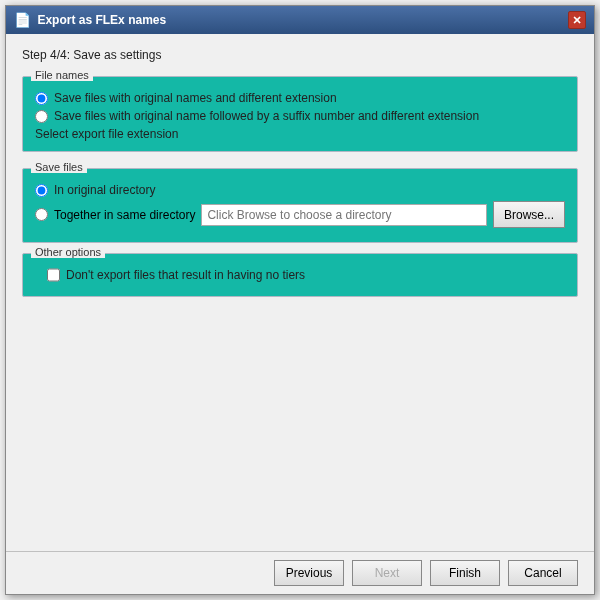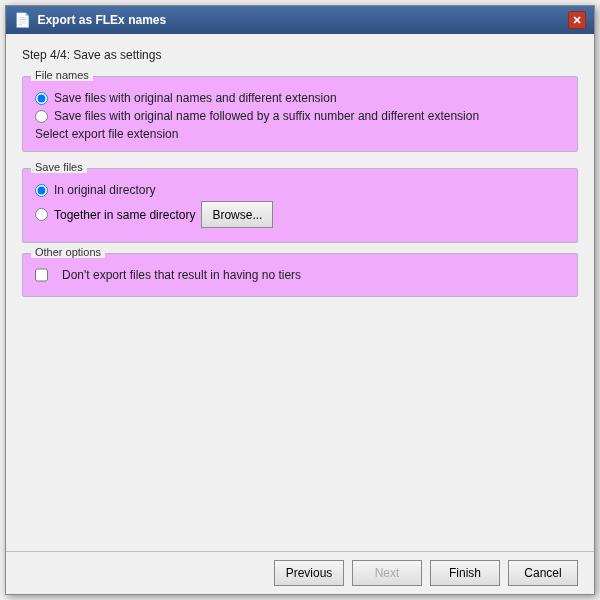--- a/index.html
+++ b/index.html
@@ -70,21 +70,21 @@
     .step-title {
       font-size: 12px;
       font-weight: normal;
       color: #222;
       margin-bottom: 4px;
     }
     .section {
       border: 1px solid #b0b8c4;
       border-radius: 2px;
       padding: 10px 12px 10px 12px;
-      background: #f0abfc;
+      background: #14b8a6;
       position: relative;
     }
     .section-label {
       position: absolute;
       top: -8px;
       left: 8px;
       background: #f0f0f0;
       padding: 0 4px;
       font-size: 11px;
       color: #333;
@@ -163,22 +163,22 @@
       padding: 2px 10px;
       font-size: 12px;
       border: 1px solid #888;
       background: linear-gradient(to bottom, #f5f5f5, #ddd);
       cursor: pointer;
       height: 27px;
       white-space: nowrap;
     }
     .checkbox-row {
       display: flex;
-      gap: 14px;
-      margin: 4px 0;
+      gap: 6px;
+      margin: 4px 12px;
     }
     .checkbox-row input[type="checkbox"] {
       margin: 0;
       cursor: pointer;
     }
     .checkbox-row label {
       font-size: 12px;
       color: #222;
       cursor: pointer;
     }
@@ -244,20 +244,21 @@
 
       <div class="radio-row">
         <input type="radio" name="save-location" id="saveOpt1" checked="" style="">
         <label for="saveOpt1">In original directory</label>
       </div>
 
 
       <div class="directory-row">
         <input type="radio" name="save-location" id="saveOpt3" style="">
         <label for="saveOpt3">Together in same directory</label>
+        <input type="text" class="directory-input" placeholder="Click Browse to choose a directory" style="">
         <button class="browse-btn">Browse...</button>
       </div>
     </div>
 
     <div class="section">
       <span class="section-label">Other options</span>
 
       <div class="checkbox-row">
         <input type="checkbox" id="noTiers" style="">
         <label for="noTiers">Don't export files that result in having no tiers</label>

